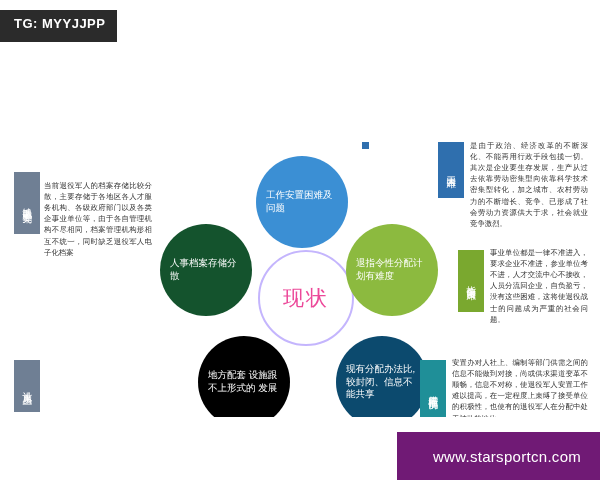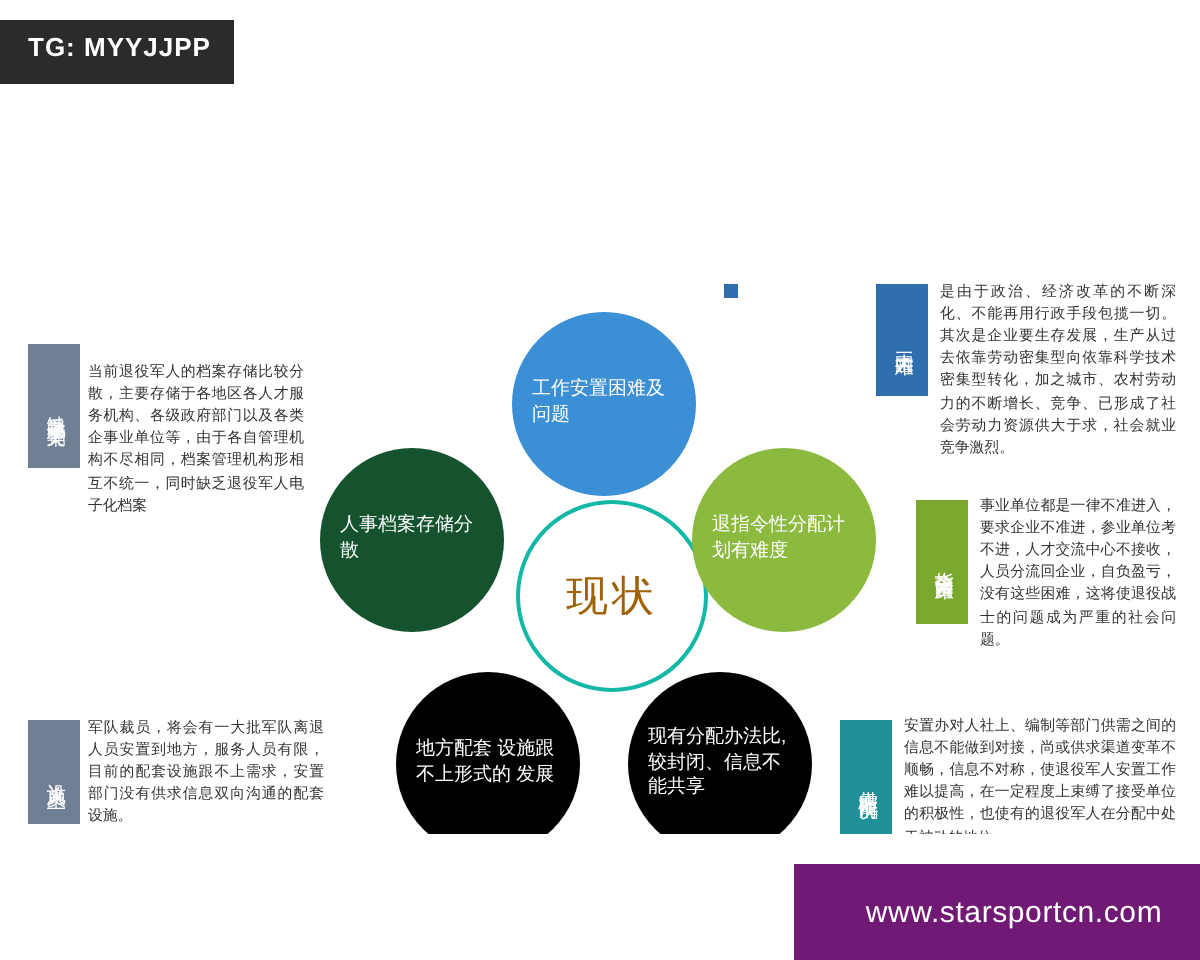--- a/index.html
+++ b/index.html
@@ -52,35 +52,35 @@
     background:radial-gradient(circle at 40% 35%, #6fb3e8, #2f7bc4);
     display:flex; align-items:center; justify-content:center;
     color:#fff; font-size:11px;
   }
   .brand-text { font-size:10px; color:#333; }
 
   
   .hub {
     position:absolute; left:258px; top:208px;
     width:96px; height:96px; border-radius:50%;
-    background:#ffffff; border:2px solid #14b8a6;
+    background:#ffffff; border:2px solid #c4b5fd;
     box-shadow:0 0 0 6px rgba(255,255,255,0.9);
     display:flex; align-items:center; justify-content:center;
-    color:#a16207; font-size:21px; letter-spacing:2px;
+    color:#ec4899; font-size:21px; letter-spacing:2px;
   }
   
   .petal {
     position:absolute; border-radius:50%;
     color:#ffffff; 
     display:flex; align-items:center; justify-content:center;
     font-size:9.5px; line-height:1.35; padding:10px;
   }
   .p1 { left:256px; top:114px;  width:92px; height:92px; background:#3b8fd4; }
   .p2 { left:346px; top:182px;  width:92px; height:92px; background:#8cba3f; }
-  .p3 { left:314px; top:294px;  width:92px; height:92px; background:#000000; }
+  .p3 { left:336px; top:294px;  width:92px; height:92px; background:#0c4a6e; }
   .p4 { left:198px; top:294px;  width:92px; height:92px; background:#000000; }
   .p5 { left:160px; top:182px;  width:92px; height:92px; background:#14532d; }
 
   
   .flag {
     position:absolute; color:#ffffff; font-size:9.5px;
     line-height:1.3; text-align:center;
     display:flex; align-items:center; justify-content:center;
     padding:4px;
   }
@@ -171,21 +171,20 @@
     <span class="flag-label">缺乏电子档案究</span>
   </div>
   <div class="flag f-bottoml">
     <span class="flag-label">设施人员上</span>
   </div>
 
   <div class="txt t-topright">是由于政治、经济改革的不断深化、不能再用行政手段包揽一切。其次是企业要生存发展，生产从过去依靠劳动密集型向依靠科学技术密集型转化，加之城市、农村劳动力的不断增长、竞争、已形成了社会劳动力资源供大于求，社会就业竞争激烈。</div>
   <div class="txt t-right">事业单位都是一律不准进入，要求企业不准进，参业单位考不进，人才交流中心不接收，人员分流回企业，自负盈亏，没有这些困难，这将使退役战士的问题成为严重的社会问题。</div>
   <div class="txt t-bottomr">安置办对人社上、编制等部门供需之间的信息不能做到对接，尚或供求渠道变革不顺畅，信息不对称，使退役军人安置工作难以提高，在一定程度上束缚了接受单位的积极性，也使有的退役军人在分配中处于被动的地位。</div>
   <div class="txt t-left">当前退役军人的档案存储比较分散，主要存储于各地区各人才服务机构、各级政府部门以及各类企事业单位等，由于各自管理机构不尽相同，档案管理机构形相互不统一，同时缺乏退役军人电子化档案</div>
-  <div class="txt t-bottoml">军队裁员，将会有一大批军队离退人员安置到地方，服务人员有限，目前的配套设施跟不上需求，安置部门没有供求信息双向沟通的配套设施。</div>
 
   <div class="footer-left">软件即服务    商道即人道</div>
   <div class="footer-right">搜狐号@无忧知识星球</div>
   <div class="page-num">6</div>
 </div>
 
 <div class="bottom-space"></div>
 <div class="watermark">www.starsportcn.com</div>
 
 </body></html>

